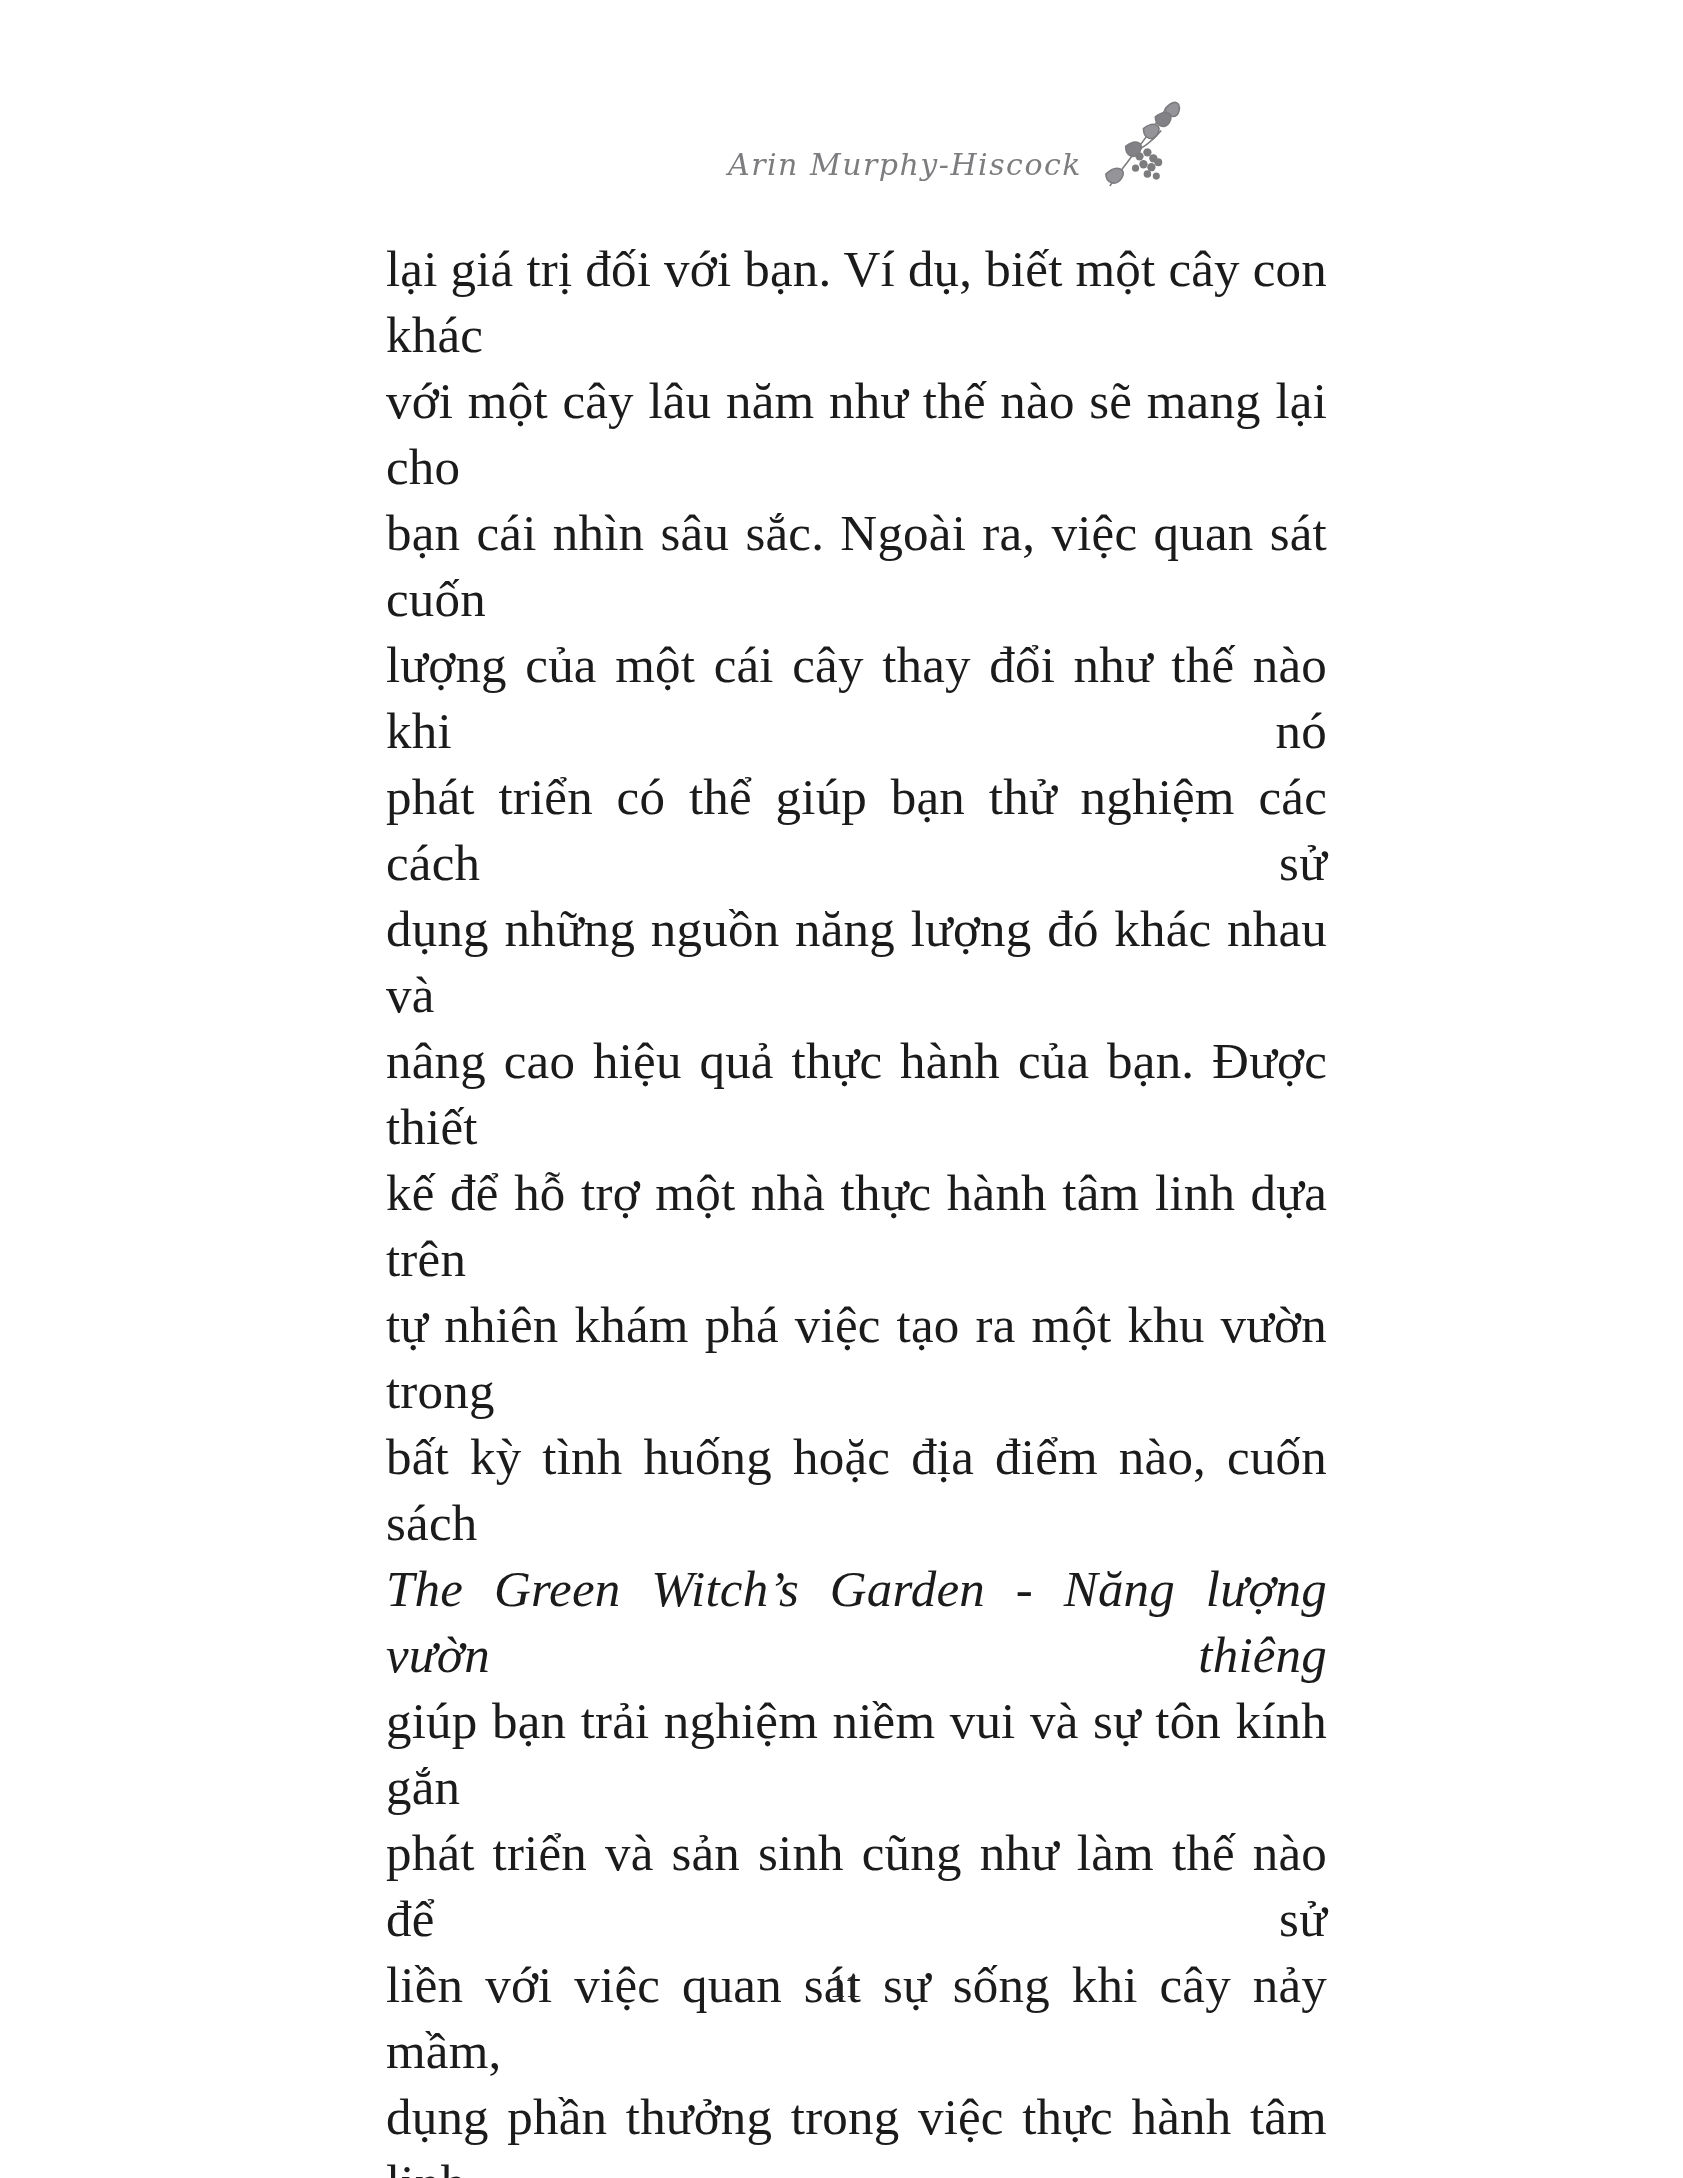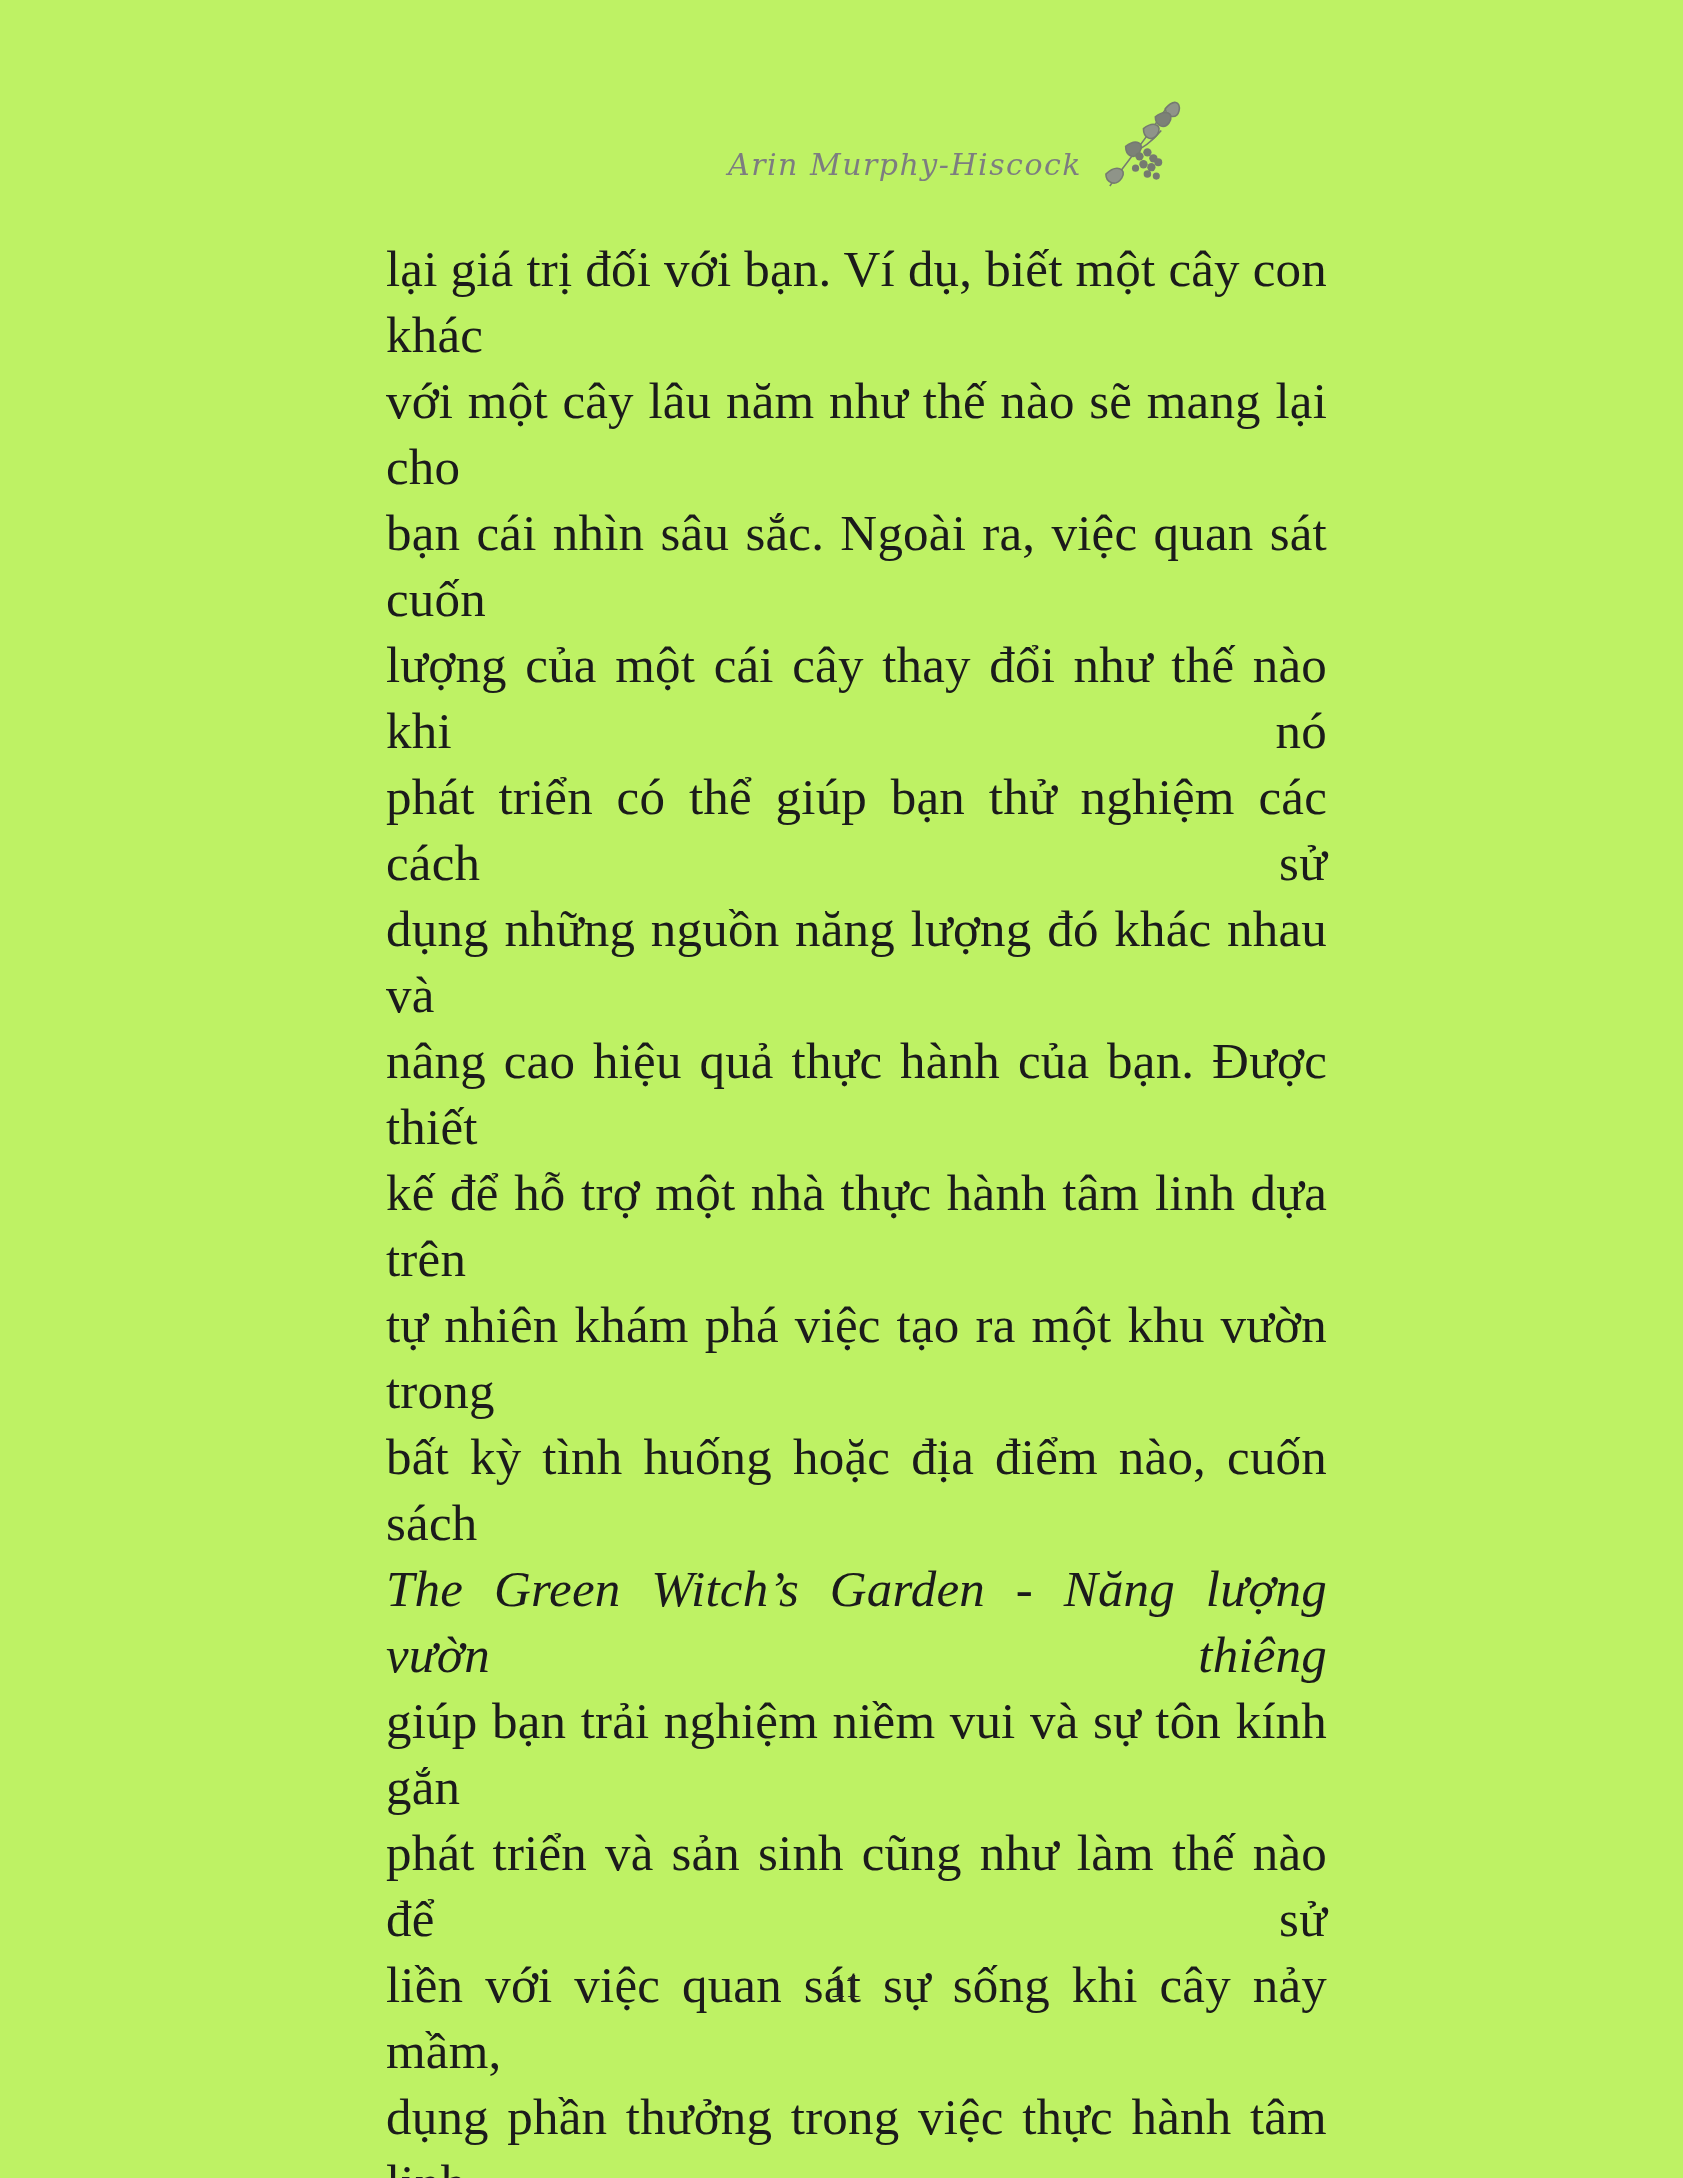--- a/index.html
+++ b/index.html
@@ -5,21 +5,21 @@
   html, body {
     margin: 0;
     padding: 0;
     background: #e8e8e8;
   }
   .page {
     position: relative;
     width: 1683px;
     height: 2178px;
     margin: 0 auto;
-    background: #bef264;
+    background: #ffffff;
     overflow: hidden;
     font-family: "Liberation Serif", "DejaVu Serif", serif;
   }
   
   .header-row {
     position: absolute;
     left: 728px;
     top: 91px;
     display: flex;
     align-items: flex-end;

